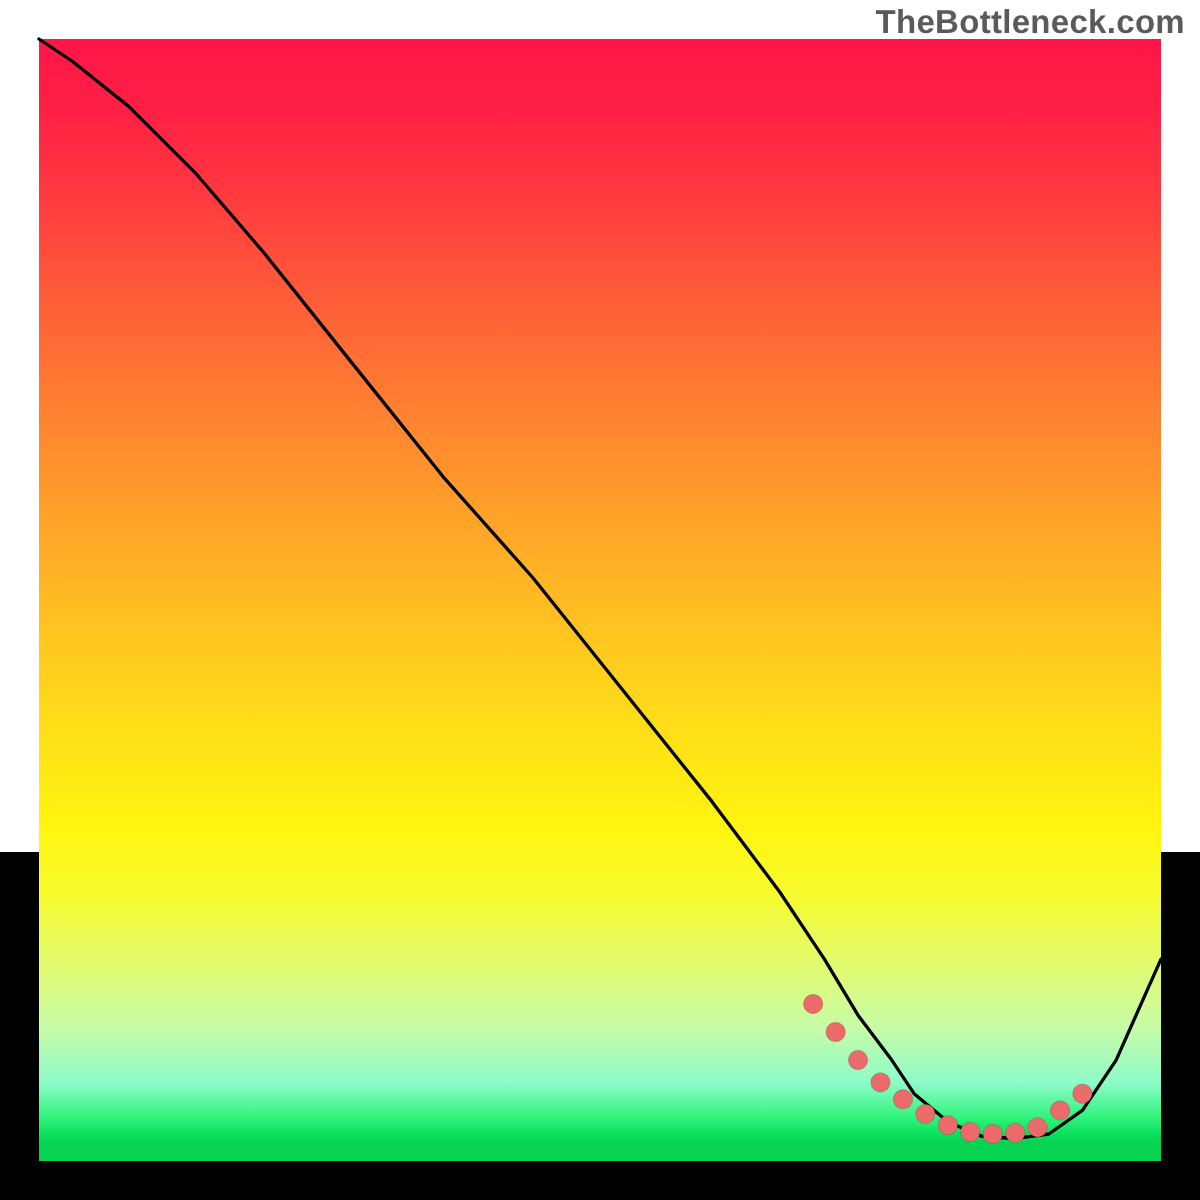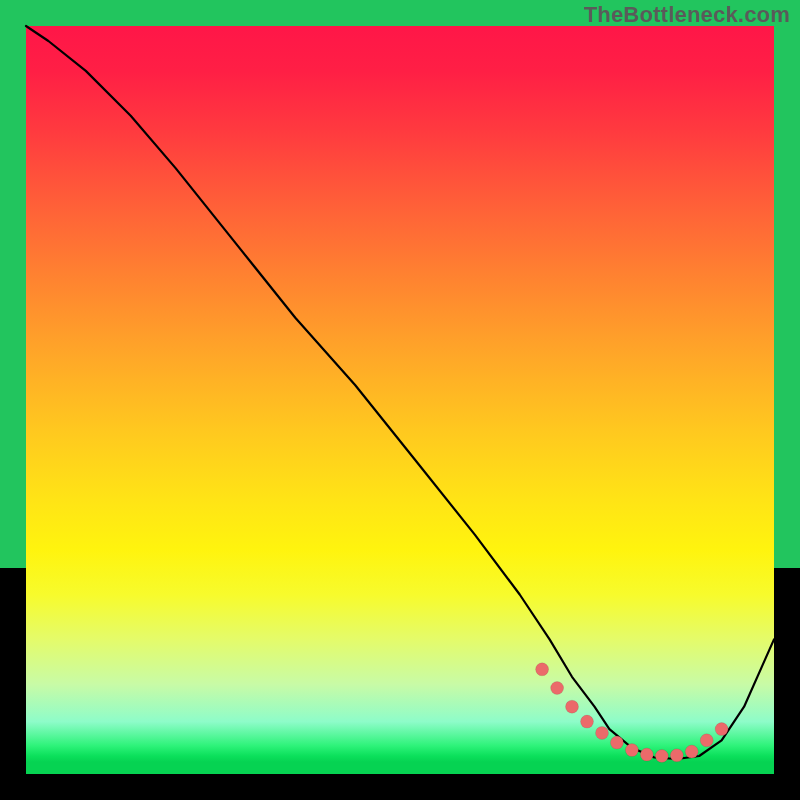--- a/index.html
+++ b/index.html
@@ -8,21 +8,21 @@
     width: 800px;
     height: 800px;
     background: #000;
     overflow: hidden;
     font-family: Arial, Helvetica, sans-serif;
   }
   .stage {
     position: relative;
     width: 800px;
     height: 568px;
-    background: #22c55e;
+    background: #ffffff;
   }
   .plot {
     position: absolute;
     left: 26px;
     top: 26px;
     width: 748px;
     height: 748px;
     
     background:
       linear-gradient(to bottom,

